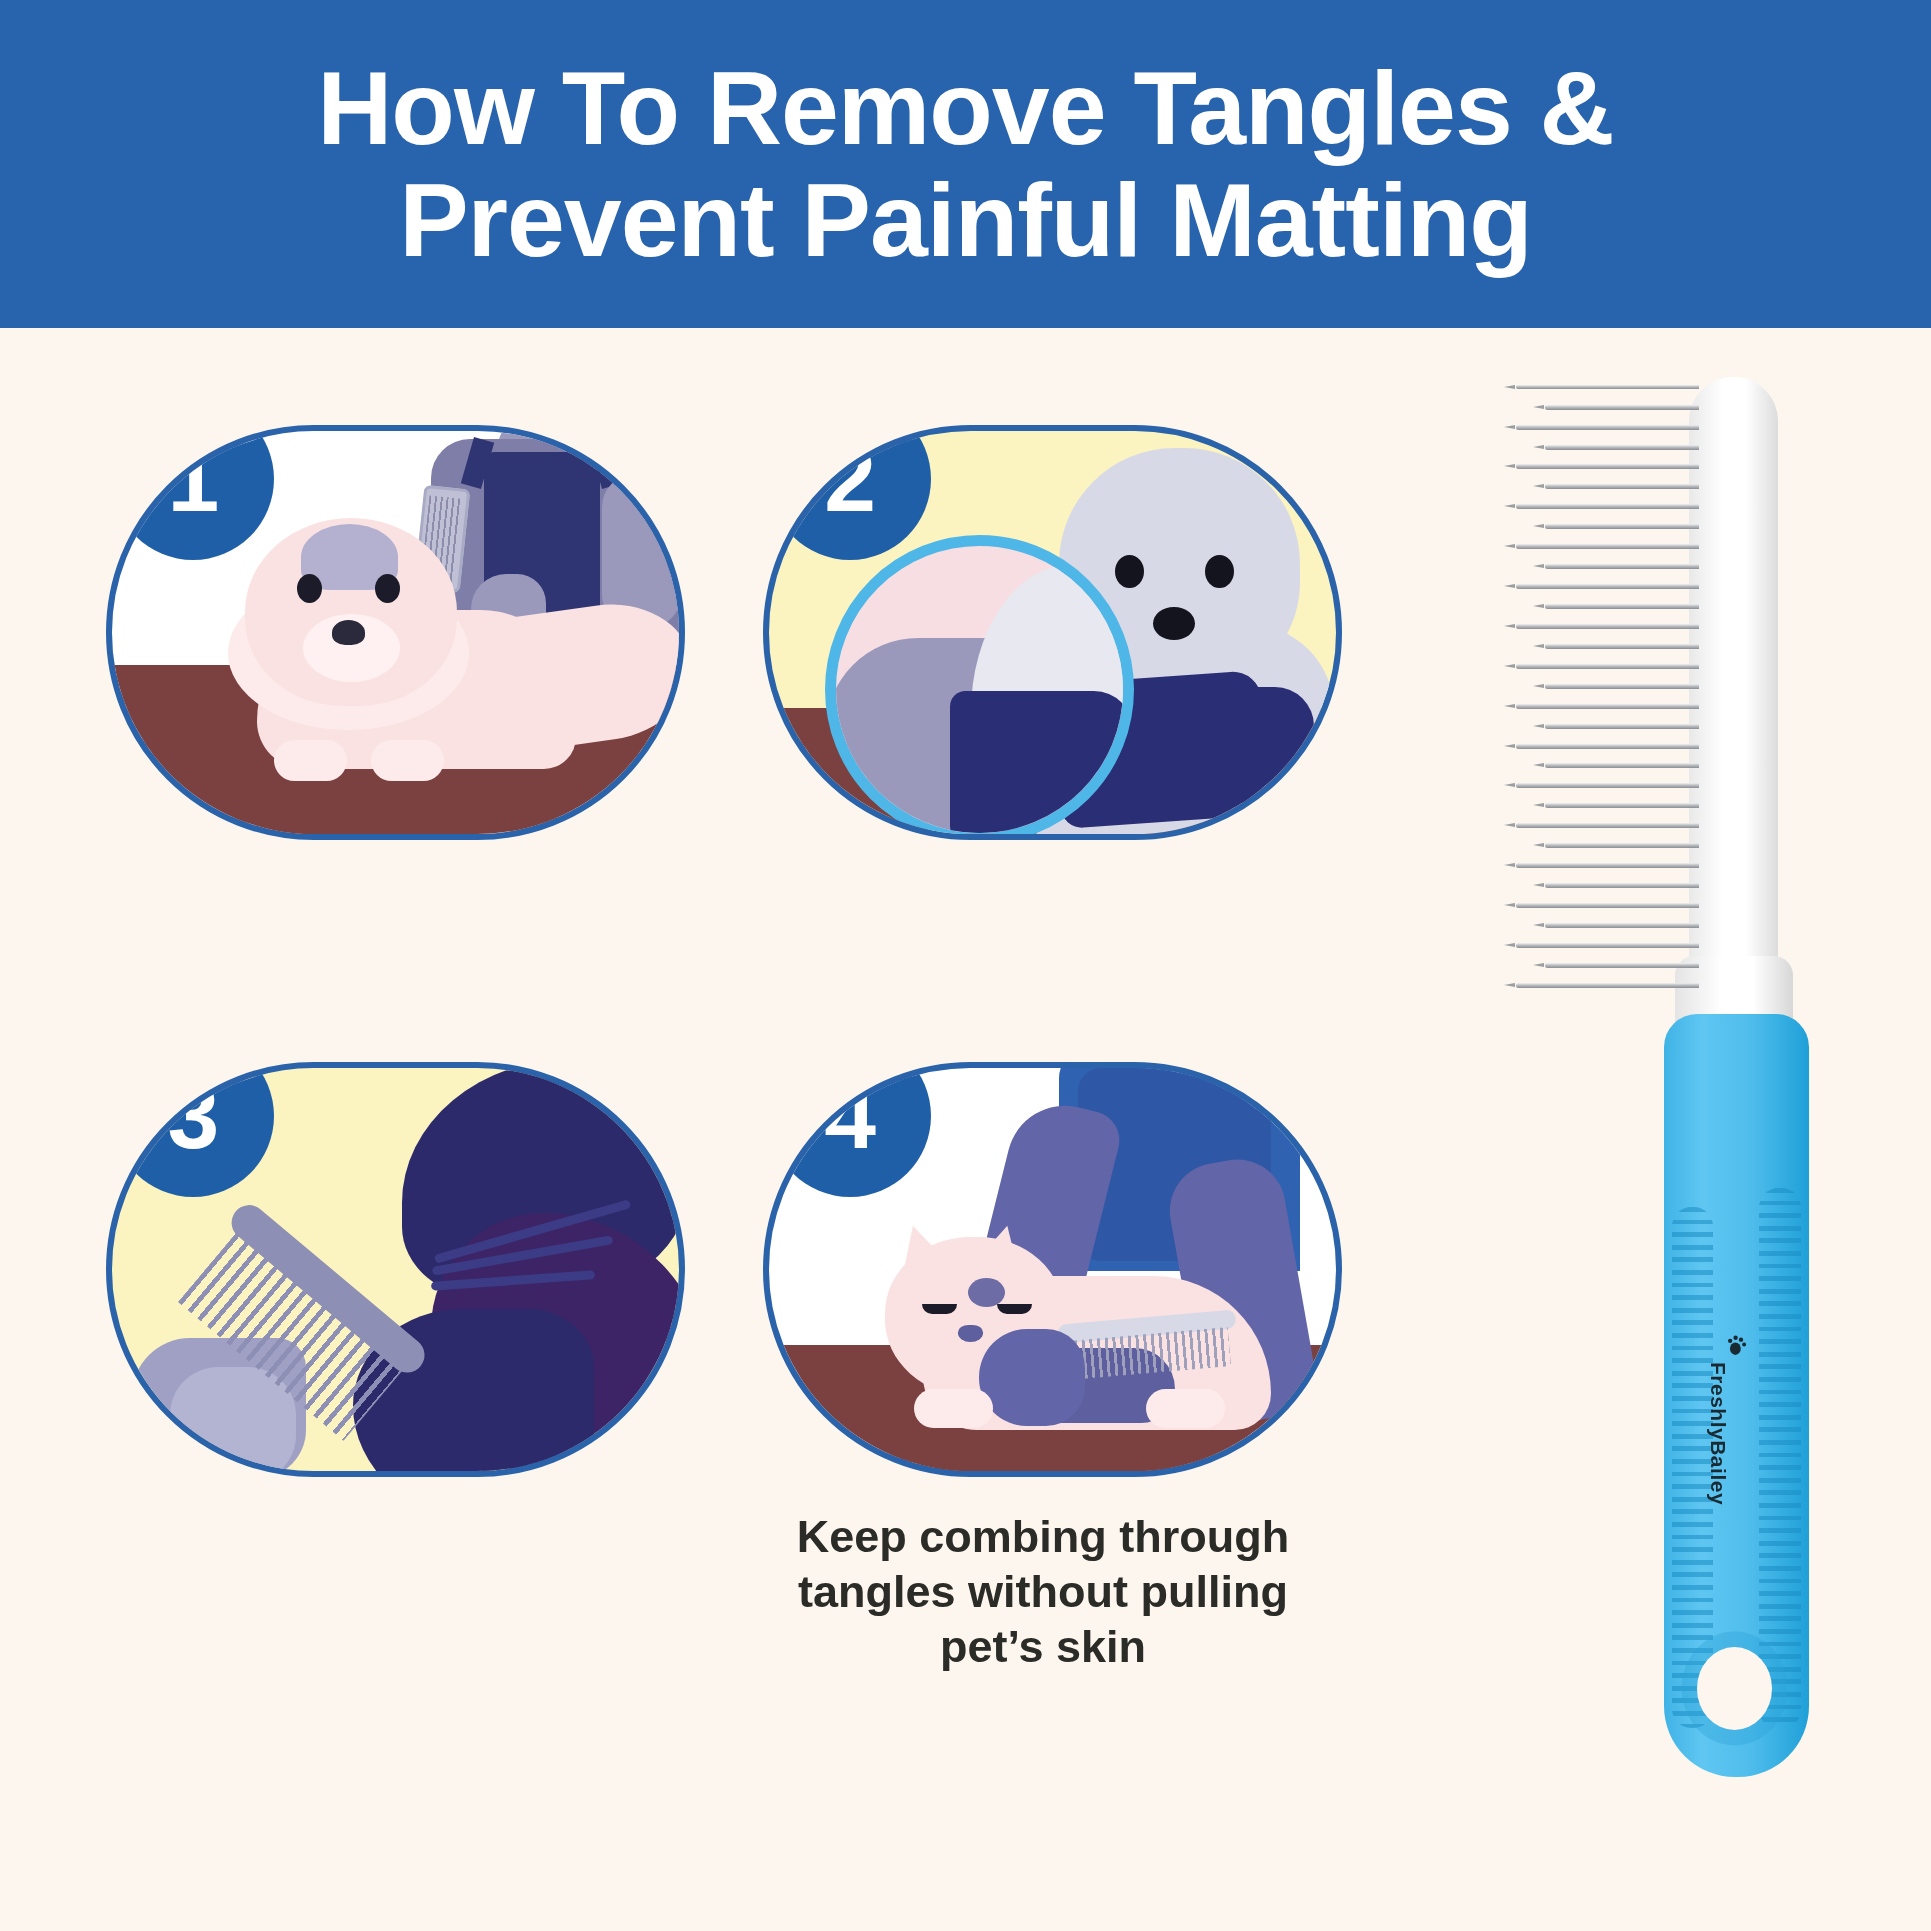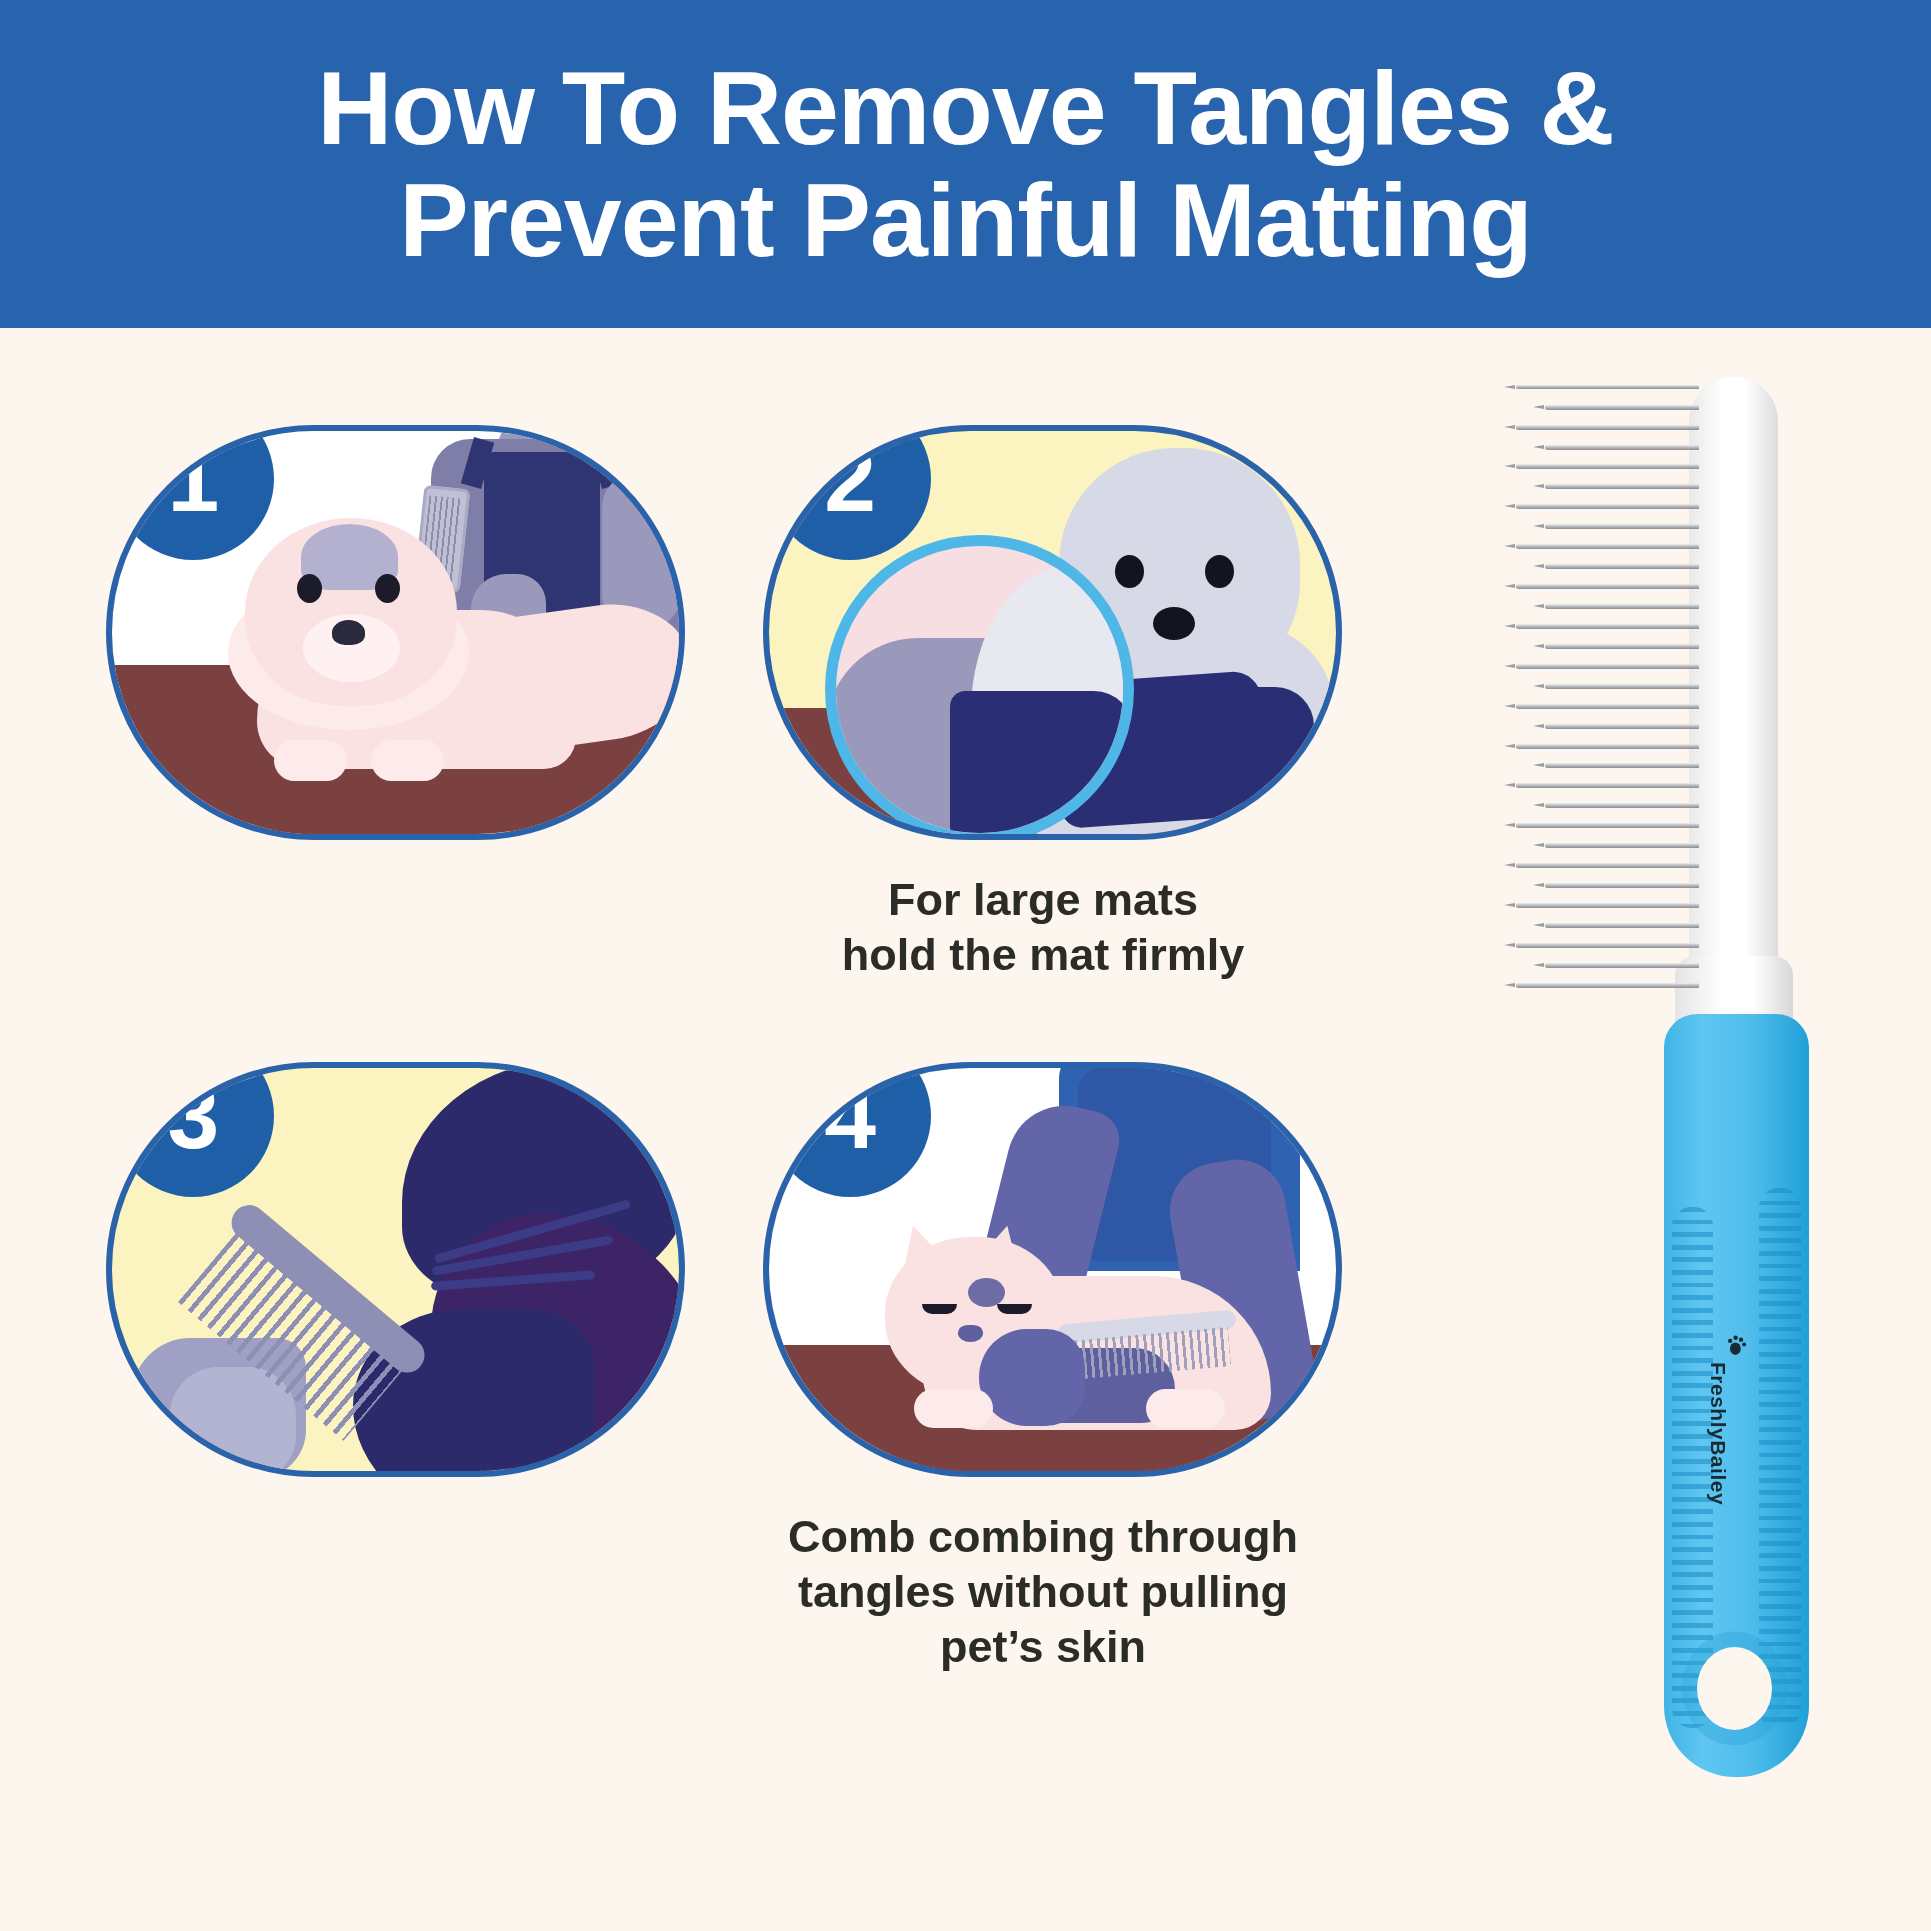--- a/index.html
+++ b/index.html
@@ -438,22 +438,20 @@
         <div class="p2-mat"></div>
         <div class="p2-mat2"></div>
         <div class="p2-lens">
           <div class="p2-lens-hand"></div>
           <div class="p2-lens-fur"></div>
           <div class="p2-lens-mat"></div>
         </div>
       </div>
       <div class="badge">2</div>
     </div>
-    <div class="caption">For large mats
-hold the mat firmly</div>
   </div>
 
   <div class="step step-3">
     <div class="panel yellow">
       <div class="panel-inner">
         <div class="p3-mat-a"></div>
         <div class="p3-mat-b"></div>
         <div class="p3-mat-c"></div>
         <div class="p3-strand"></div>
         <div class="p3-strand s2"></div>
@@ -489,21 +487,21 @@
         <div class="p4-comb">
           <div class="p4-comb-spine"></div>
           <div class="p4-comb-teeth"></div>
         </div>
         <div class="p4-hand"></div>
         <div class="p4-cat-paw a"></div>
         <div class="p4-cat-paw b"></div>
       </div>
       <div class="badge">4</div>
     </div>
-    <div class="caption">Comb combing through
+    <div class="caption">Keep combing through
 tangles without pulling
 pet’s skin</div>
   </div>
 
 </div>
 
 <div class="product">
   <div class="teeth" id="teeth">
       <div class="tooth" style="top: 7.7px; width: 183px;"></div>
       <div class="tooth" style="top: 28px; width: 154px;"></div>

